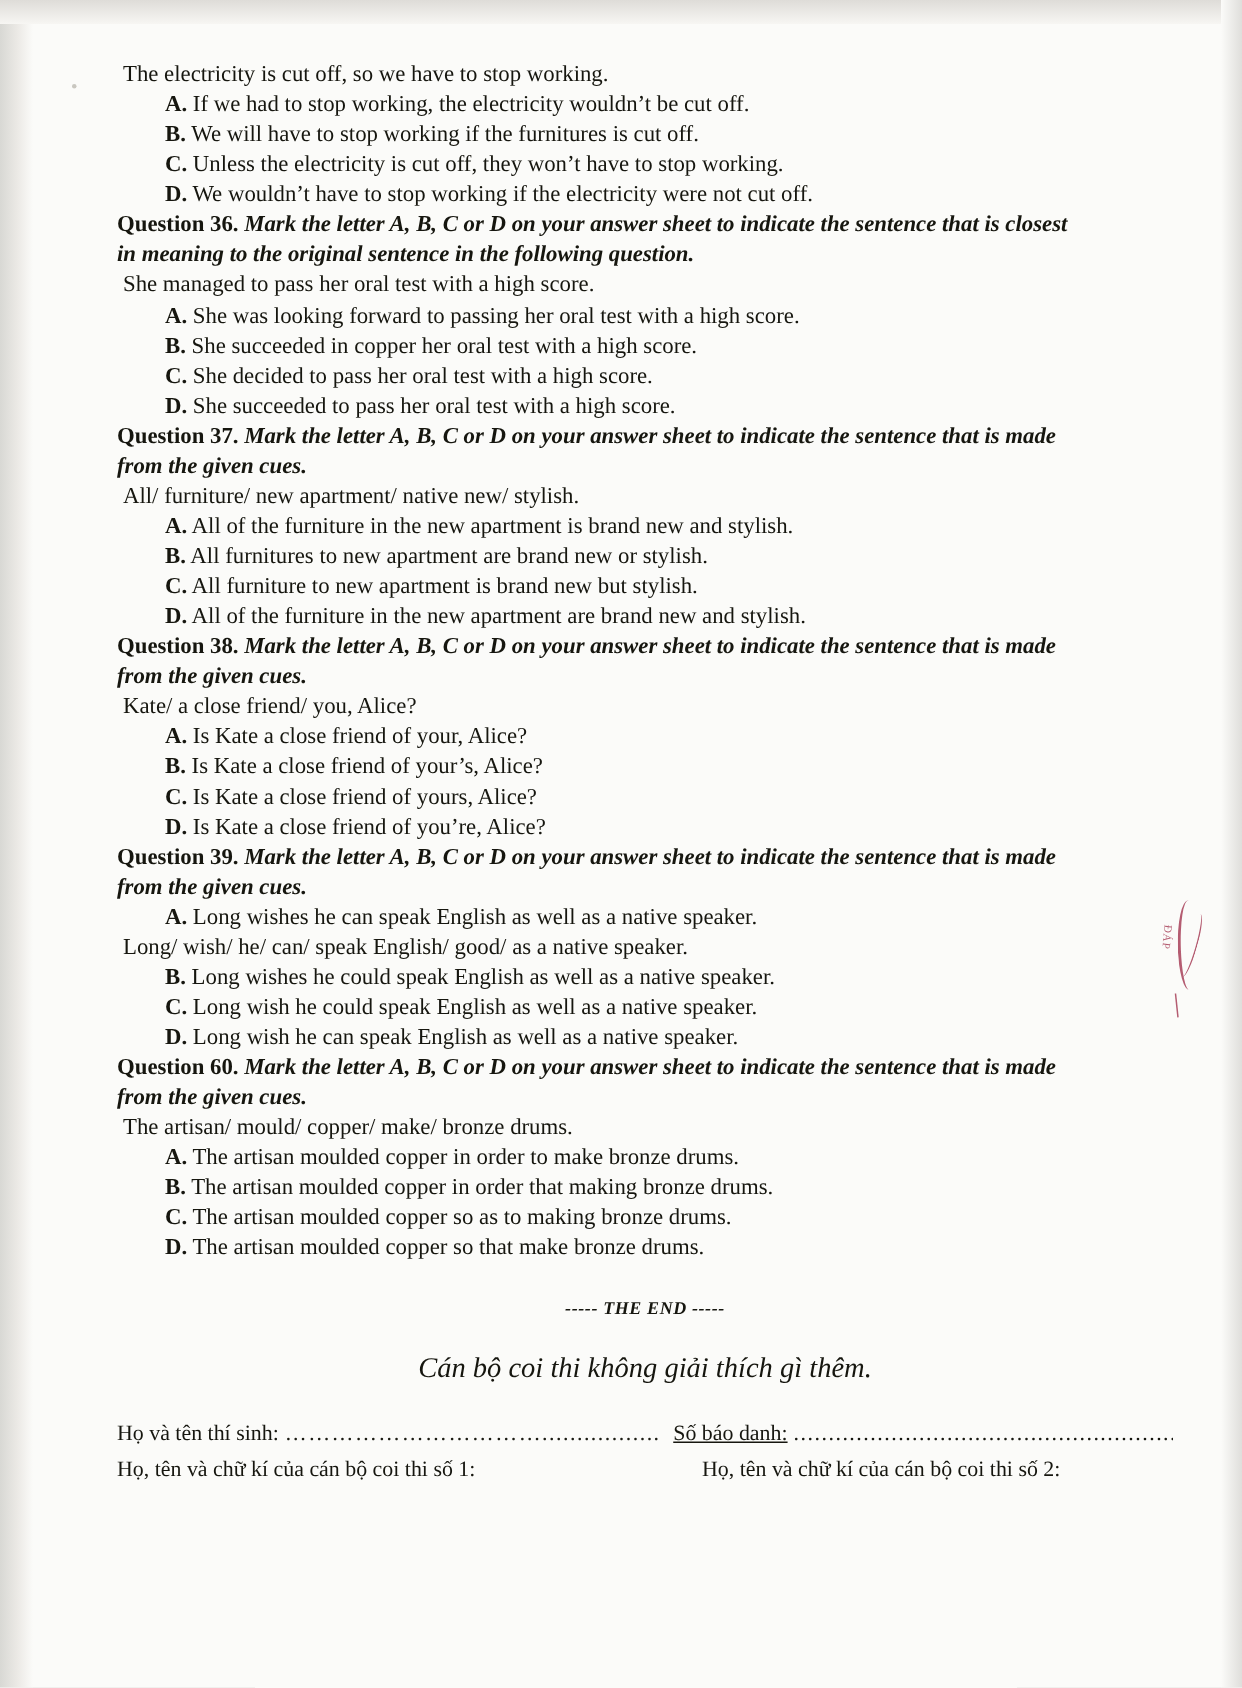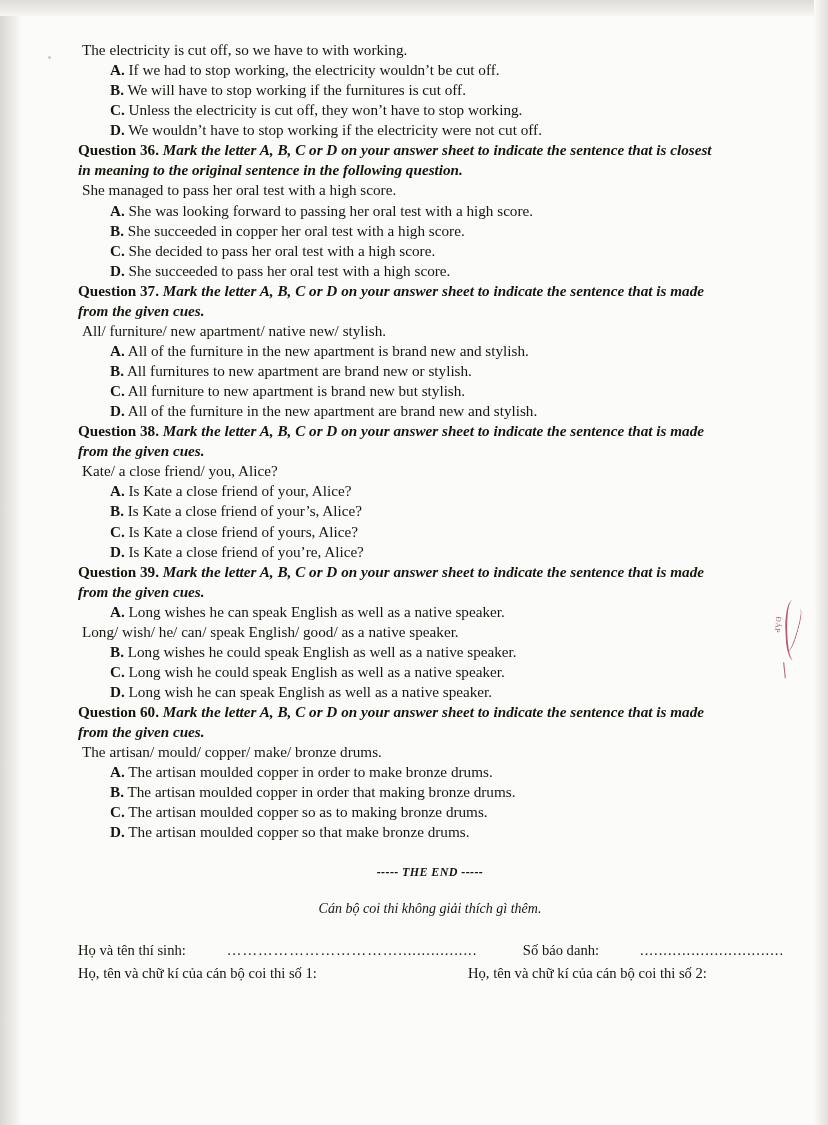--- a/index.html
+++ b/index.html
@@ -74,44 +74,44 @@
     font-weight: bold;
     font-style: italic;
     margin-top: 22px;
     font-size: 12px;
     letter-spacing: .4px;
   }
   .note {
     text-align: center;
     font-style: italic;
     margin-top: 20px;
-    font-size: 14px;
+    font-size: 19px;
   }
   .footer {
     margin-top: 22px;
     font-size: 14.6px;
   }
   .footer-row1 {
     display: flex;
     align-items: baseline;
-    gap: 37px;
   }
   .f-name {
     white-space: nowrap;
   }
   .dots1 {
     flex: 0 0 255px;
     overflow: hidden;
     white-space: nowrap;
     color: #1a1a12;
     letter-spacing: 1px;
     margin: 0 4px;
   }
   .f-sbd {
     white-space: nowrap;
+    text-decoration: underline;
   }
   .dots2 {
     flex: 1 1 auto;
     overflow: hidden;
     white-space: nowrap;
     letter-spacing: 1px;
     margin-left: 4px;
   }
   .footer-row2 {
     display: flex;
@@ -174,21 +174,21 @@
 
 <div class="page">
   <div class="paper-edge-left"></div>
   <div class="paper-edge-top"></div>
   <div class="paper-edge-right"></div>
 
   <div class="speck" style="left:48px; top:56px; width:3px; height:3px;"></div>
 
   <div class="content">
 
-    <div class="line stem">The electricity is cut off, so we have to with working.</div>
+    <div class="line stem">The electricity is cut off, so we have to stop working.</div>
 
     <div class="line opt">
       <b>A.</b>
       <span>If we had to stop working, the electricity wouldn’t be cut off.</span>
     </div>
     <div class="line opt">
       <b>B.</b>
       <span>We will have to stop working if the furnitures is cut off.</span>
     </div>
     <div class="line opt">

